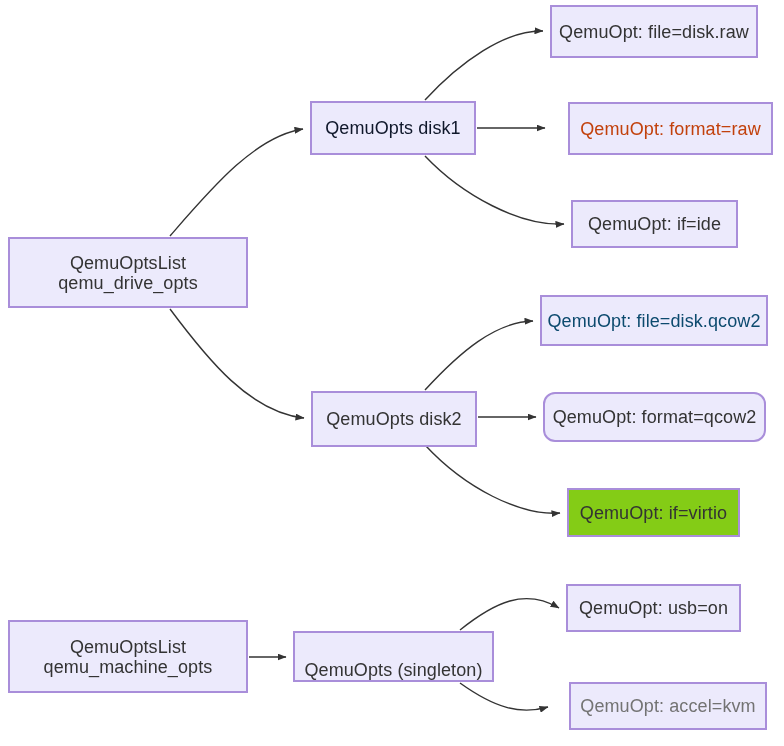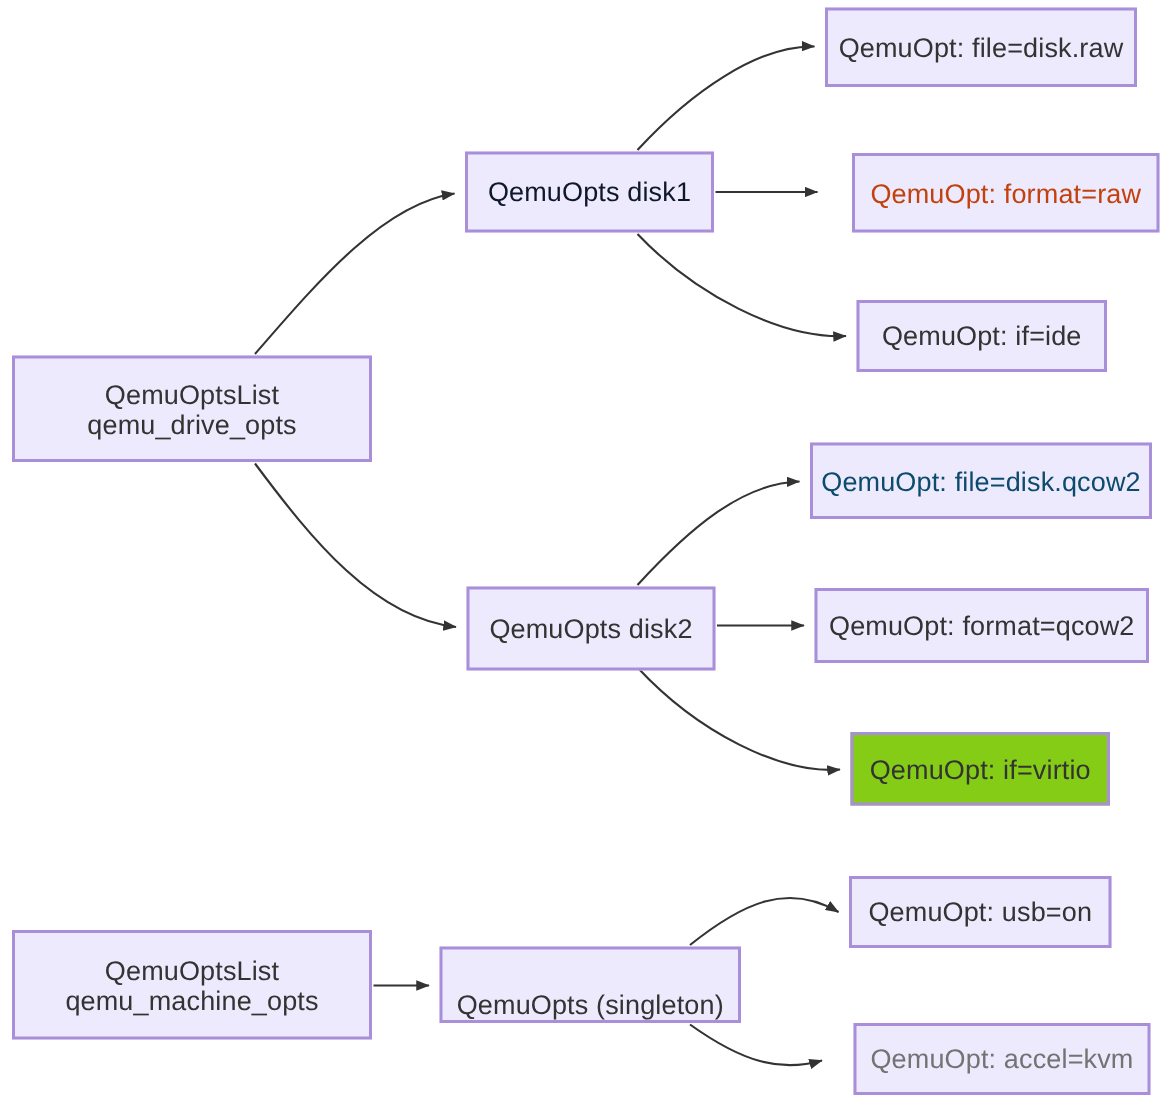--- a/index.html
+++ b/index.html
@@ -71,21 +71,21 @@
 
   <div id="nodes-layer">
       <div class="node" style="left: 8px; top: 237px; width: 240px; height: 71px; background: rgb(236, 234, 252); border-color: rgb(169, 142, 218); color: rgb(51, 51, 51);"><span class="node-label">QemuOptsList
 qemu_drive_opts</span></div>
       <div class="node" style="left: 310px; top: 101px; width: 166px; height: 54px; background: rgb(236, 234, 252); border-color: rgb(169, 142, 218); color: #0f172a;"><span class="node-label">QemuOpts disk1</span></div>
       <div class="node" style="left: 311px; top: 391px; width: 166px; height: 56px; background: rgb(236, 234, 252); border-color: rgb(169, 142, 218); color: rgb(51, 51, 51);"><span class="node-label">QemuOpts disk2</span></div>
       <div class="node" style="left: 550px; top: 5px; width: 208px; height: 53px; background: rgb(236, 234, 252); border-color: rgb(169, 142, 218); color: rgb(51, 51, 51);"><span class="node-label">QemuOpt: file=disk.raw</span></div>
       <div class="node" style="left: 552px; top: 102px; width: 205px; height: 53px; background: rgb(236, 234, 252); border-color: rgb(169, 142, 218); color: #c2410c; margin-left: 16px;"><span class="node-label">QemuOpt: format=raw</span></div>
       <div class="node" style="left: 571px; top: 200px; width: 167px; height: 48px; background: rgb(236, 234, 252); border-color: rgb(169, 142, 218); color: rgb(51, 51, 51);"><span class="node-label">QemuOpt: if=ide</span></div>
       <div class="node" style="left: 540px; top: 295px; width: 228px; height: 51px; background: rgb(236, 234, 252); border-color: rgb(169, 142, 218); color: #0c4a6e;"><span class="node-label">QemuOpt: file=disk.qcow2</span></div>
-      <div class="node" style="left: 543px; top: 392px; width: 223px; height: 50px; background: rgb(236, 234, 252); border-color: rgb(169, 142, 218); color: rgb(51, 51, 51);"><span class="node-label">QemuOpt: format=qcow2</span></div>
+      <div class="node" style="left: 543px; top: 392px; width: 223px; height: 50px; background: rgb(236, 234, 252); border-color: rgb(169, 142, 218); color: rgb(51, 51, 51); border-radius: 12px;"><span class="node-label">QemuOpt: format=qcow2</span></div>
       <div class="node" style="left: 567px; top: 488px; width: 173px; height: 49px; background: #84cc16; border-color: rgb(169, 142, 218); color: rgb(51, 51, 51);"><span class="node-label">QemuOpt: if=virtio</span></div>
       <div class="node" style="left: 8px; top: 620px; width: 240px; height: 73px; background: rgb(236, 234, 252); border-color: rgb(169, 142, 218); color: rgb(51, 51, 51);"><span class="node-label">QemuOptsList
 qemu_machine_opts</span></div>
       <div class="node" style="left: 293px; top: 631px; width: 201px; height: 51px; background: rgb(236, 234, 252); border-color: rgb(169, 142, 218); color: rgb(51, 51, 51); align-items: flex-end;"><span class="node-label">QemuOpts (singleton)</span></div>
       <div class="node" style="left: 566px; top: 584px; width: 175px; height: 48px; background: rgb(236, 234, 252); border-color: rgb(169, 142, 218); color: rgb(51, 51, 51);"><span class="node-label">QemuOpt: usb=on</span></div>
       <div class="node" style="left: 569px; top: 682px; width: 198px; height: 48px; background: rgb(236, 234, 252); border-color: rgb(169, 142, 218); color: #737373;"><span class="node-label">QemuOpt: accel=kvm</span></div>
     </div>
 
 </div>
 

